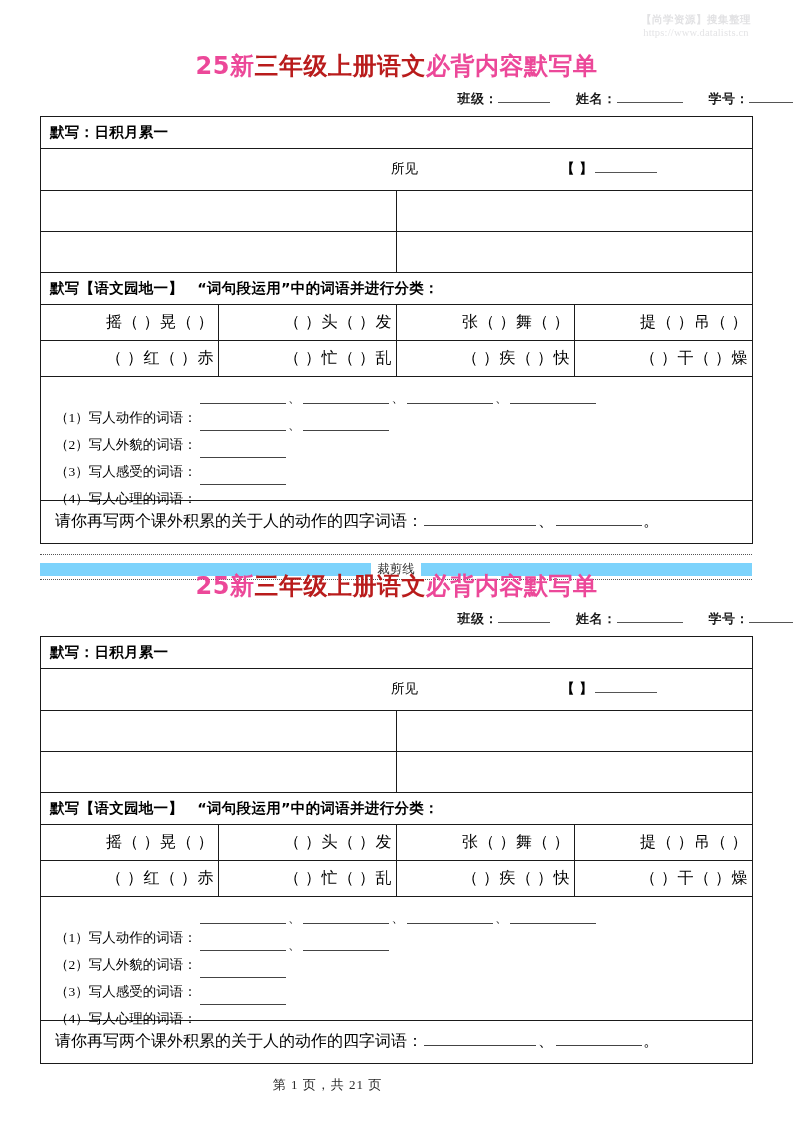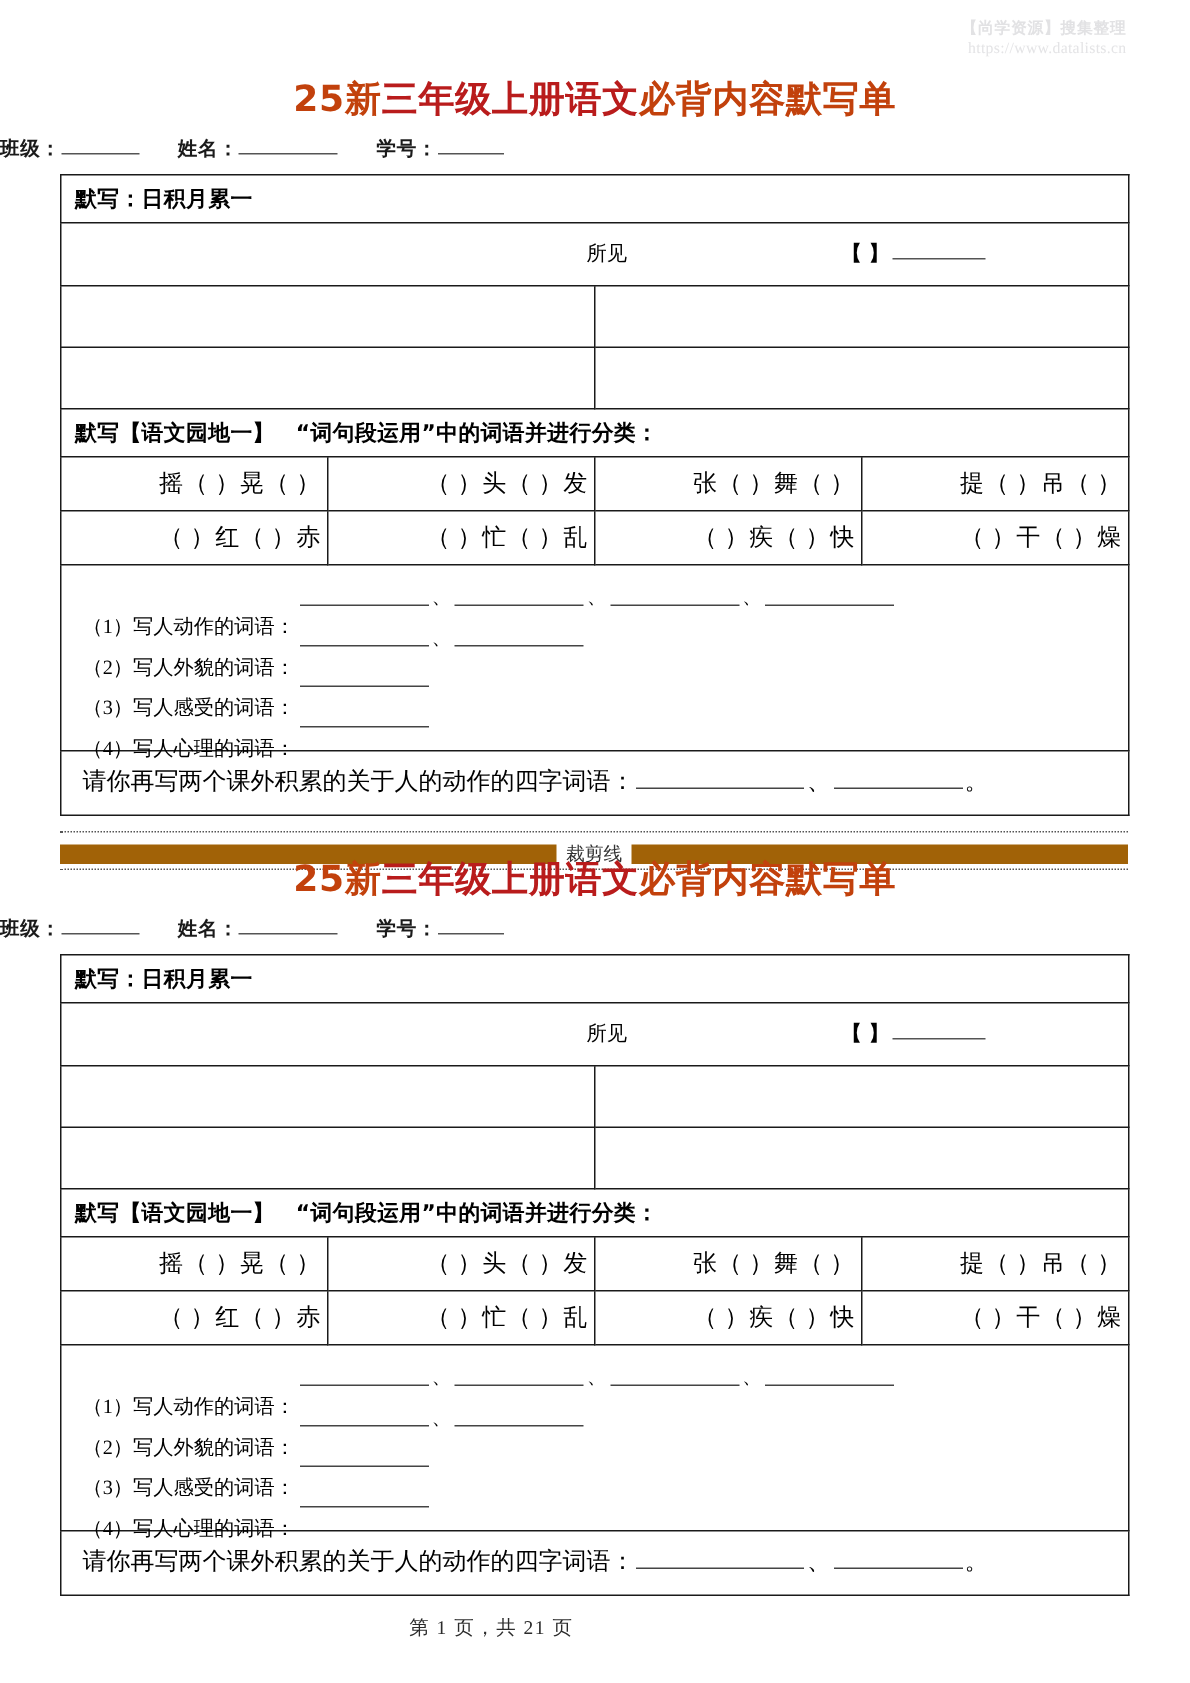--- a/index.html
+++ b/index.html
@@ -14,21 +14,21 @@
     color: #000000;
     position: relative;
     overflow: hidden;
   }
 
   
   .watermark {
     position: absolute;
     top: 12px;
     right: 42px;
-    text-align: right;
+    text-align: center;
     line-height: 1.35;
     color: #e2e2e4;
     pointer-events: none;
     user-select: none;
   }
   .watermark .wm-cn {
     font-size: 10.5px;
     font-weight: bold;
     letter-spacing: 0.5px;
     font-family: "DejaVu Sans", sans-serif;
@@ -56,27 +56,27 @@
   .doc-title {
     text-align: center;
     font-size: 24px;
     font-weight: bold;
     letter-spacing: 0.5px;
     line-height: 1.2;
     margin: 0;
     font-family: "DejaVu Sans", "Liberation Sans", sans-serif;
     white-space: nowrap;
   }
-  .t-red { color: #c2410c; }
+  .t-red { color: #ec4899; }
   .t-black { color: #b91c1c; }
 
   
   .info-line {
     margin-top: 9px;
-    text-align: left;
+    text-align: right;
     font-size: 13px;
     font-weight: bold;
     color: #1a1a1a;
     white-space: nowrap;
     font-family: "DejaVu Sans", "Liberation Sans", sans-serif;
   }
   .info-line .lbl { letter-spacing: 0.5px; }
   .ul-sm { display: inline-block; border-bottom: 1.4px solid #555; }
   .w-class { width: 52px; }
   .w-name  { width: 66px; }
@@ -202,21 +202,21 @@
   .cut-dots.top { top: 2px; }
   .cut-dots.bottom { top: 27px; }
   .cut-label {
     position: absolute;
     top: 11px;
     left: 0;
     width: 712px;
     text-align: center;
     font-size: 12.5px;
     color: #333;
-    background: #a16207;
+    background: #7dd3fc;
     line-height: 1;
   }
   .cut-label span {
     background: #ffffff;
     padding: 0 6px;
   }
 
   
   .footer {
     position: absolute;

